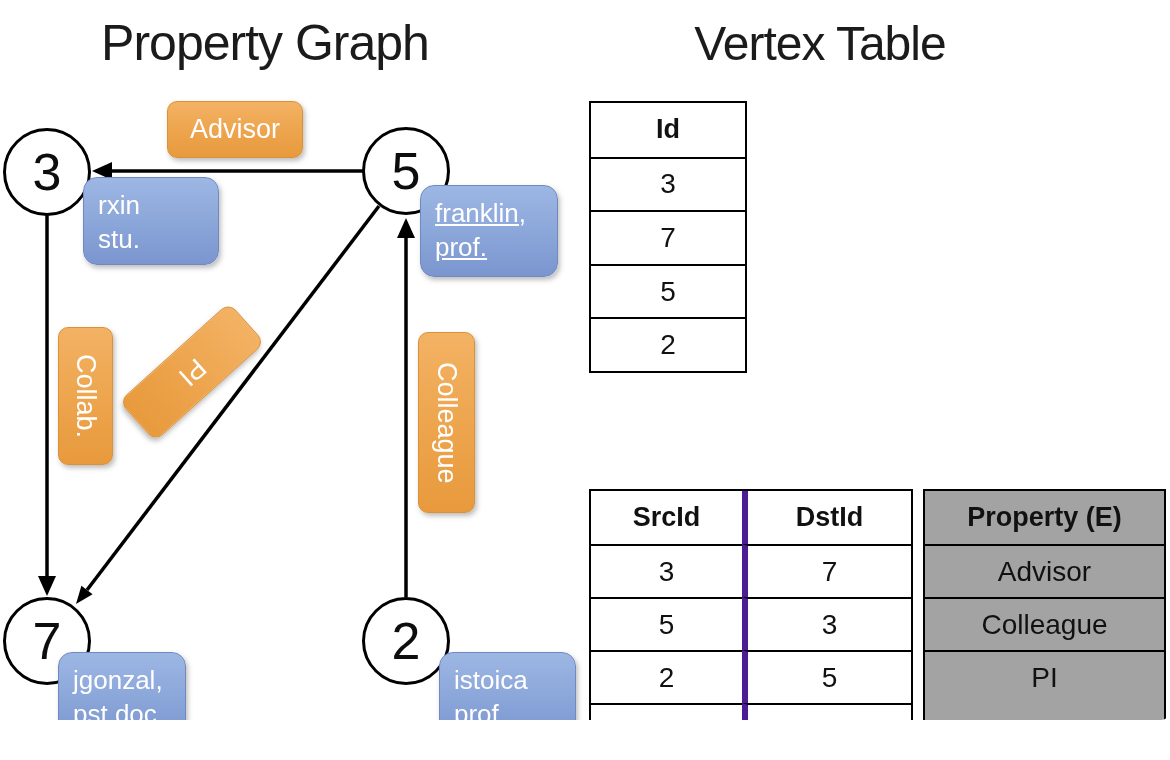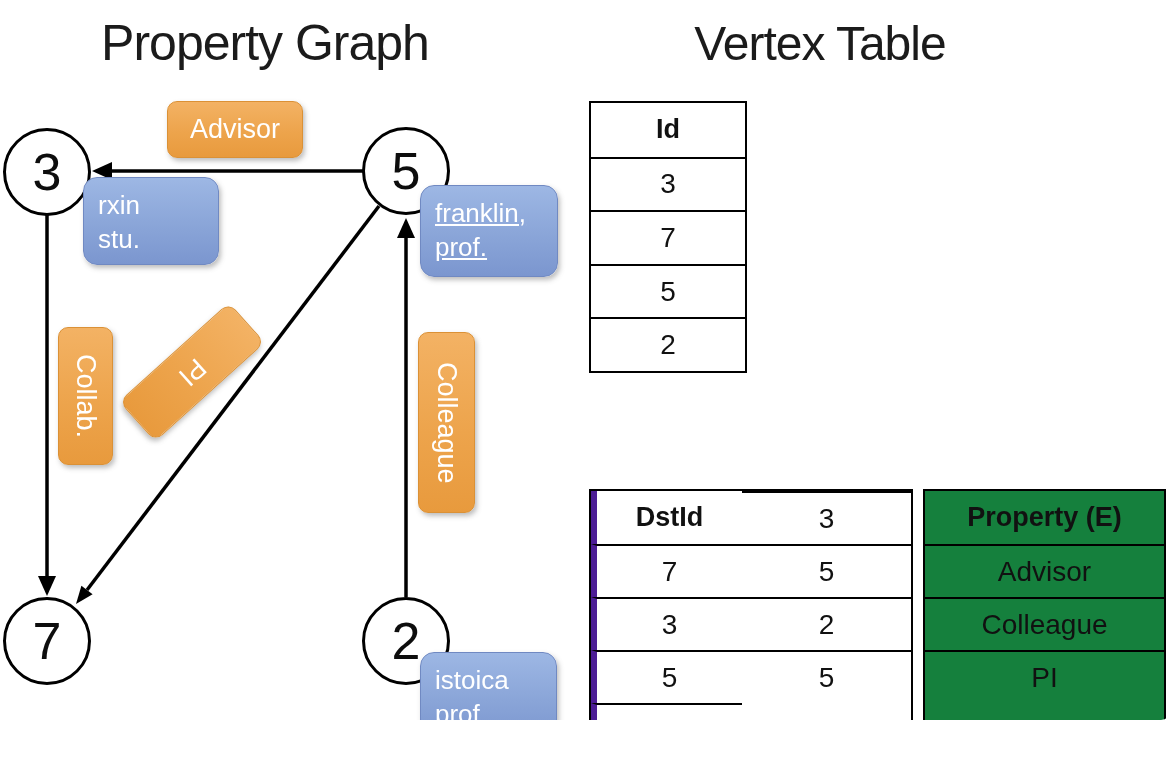--- a/index.html
+++ b/index.html
@@ -40,38 +40,38 @@
   
   .blabel{position:absolute;z-index:4;border-radius:14px;box-sizing:border-box;
         background:linear-gradient(180deg,#9db7e4 0%,#8aa5d8 55%,#7b96cf 100%);
         border:1px solid #7089c2;
         box-shadow:2px 3px 5px rgba(110,110,110,.45);
         color:#fff;font-size:26px;line-height:1.32;
         padding:10px 14px;white-space:pre-line;}
   .blabel.rxin{left:62px;top:177px;width:136px;height:88px;margin-left:21px;}
   .blabel.franklin{left:420px;top:185px;width:138px;height:92px;text-decoration:underline;}
   .blabel.jgonzal{left:58px;top:652px;width:128px;height:88px;}
-  .blabel.istoica{left:420px;top:652px;width:137px;height:88px;}
+  .blabel.istoica{left:439px;top:652px;width:137px;height:88px;}
 
   
   .tbox{position:absolute;box-sizing:border-box;border:2.5px solid #000;
         display:grid;z-index:2;}
   .cell{display:flex;align-items:center;justify-content:center;
         font-size:28px;color:#111;box-sizing:border-box;}
   .cell.head{font-weight:bold;font-size:27px;}
   .rows5{grid-template-rows:repeat(5,1fr);}
   .cell.bt{border-top:2px solid #000;}
   .cell.bl{border-left:6px solid #4c1d95;}
 
   .vt-id{left:589px;top:101px;width:158px;height:272px;background:#fff;}
   .vt-prop{left:753px;top:101px;width:413px;height:272px;background:#dbe5f1;}
 
   .et-left{left:589px;top:489px;width:324px;height:269px;background:#fff;
            grid-template-columns:151px 1fr;grid-auto-rows:1fr;}
-  .et-prop{left:923px;top:489px;width:243px;height:269px;background:#15803d;}
+  .et-prop{left:923px;top:489px;width:243px;height:269px;background:#a3a3a3;}
 </style>
 </head>
 <body>
 
 <div class="stage">
 
   <div class="title graph-title">Property Graph</div>
   <div class="title vertex-title">Vertex Table</div>
 
   <svg class="edges" width="580" height="760" viewBox="0 0 580 760">
@@ -108,33 +108,36 @@
       <span>7</span>
     </div>
   <div class="node" style="left:362px;top:597px">
       <span>2</span>
     </div>
 
   <div class="blabel rxin">rxin
 stu.</div>
   <div class="blabel franklin">franklin,
 prof.</div>
+  <div class="blabel jgonzal">jgonzal,
+pst.doc.</div>
   <div class="blabel istoica">istoica
 prof.</div>
 
   <div class="tbox rows5 vt-id">
     <div class="cell head">Id</div>
     <div class="cell bt">3</div>
     <div class="cell bt">7</div>
     <div class="cell bt">5</div>
     <div class="cell bt">2</div>
   </div>
 
 
   <div class="tbox et-left">
+    <div class="cell head">SrcId</div>
     <div class="cell head bl">DstId</div>
     <div class="cell bt">3</div>
     <div class="cell bt bl">7</div>
     <div class="cell bt">5</div>
     <div class="cell bt bl">3</div>
     <div class="cell bt">2</div>
     <div class="cell bt bl">5</div>
     <div class="cell bt">5</div>
     <div class="cell bt bl">7</div>
   </div>

